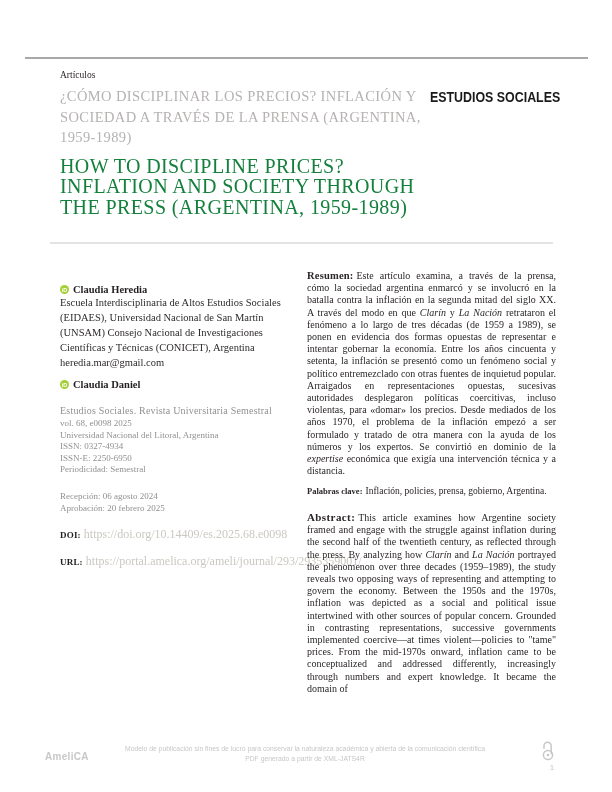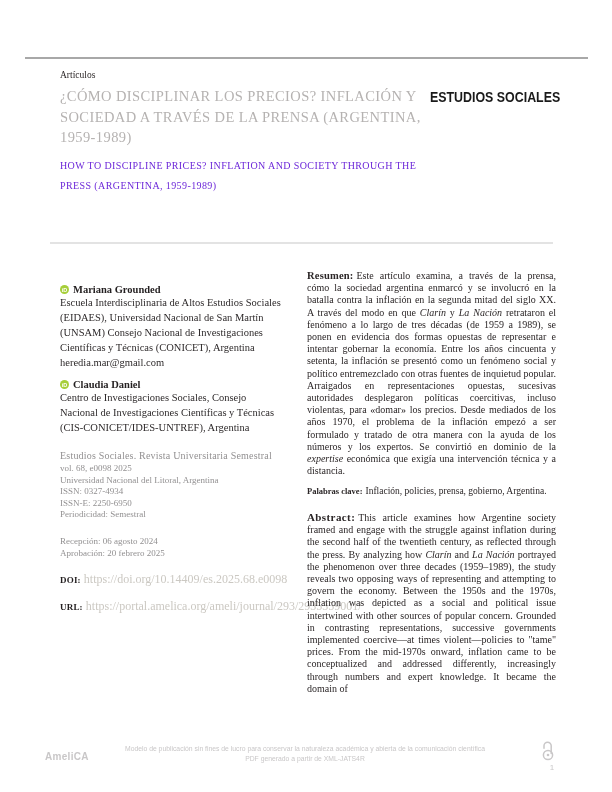--- a/index.html
+++ b/index.html
@@ -25,22 +25,22 @@
     position: absolute; left: 60px; top: 70px;
     font-size: 9.5px; color: #2b2627;
   }
   .title-block { position: absolute; left: 60px; top: 86px; width: 372px; }
   .title-es {
     font-size: 14.5px; line-height: 20.5px; letter-spacing: 0.4px;
     color: #b5b2b1; font-weight: normal;
   }
   .title-en {
     margin-top: 8px;
-    font-size: 10px; line-height: 20.5px; letter-spacing: 0.4px;
-    color: #6d28d9; font-weight: normal;
+    font-size: 20px; line-height: 20.5px; letter-spacing: 0.4px;
+    color: #15803d; font-weight: normal;
   }
   .journal-logo {
     position: absolute; left: 430px; top: 88px;
     font-family: "Liberation Sans", sans-serif;
     font-weight: bold; font-size: 15.5px; color: #1a1a1a;
     transform: scaleX(0.8); transform-origin: left top;
     white-space: nowrap; letter-spacing: 0px;
   }
   
   .left-col { position: absolute; left: 60px; top: 284px; width: 224px; }
@@ -110,32 +110,31 @@
 
   <div class="journal-logo">ESTUDIOS SOCIALES</div>
 
   <div class="rule-mid"></div>
 
   <div class="left-col">
 
     <div class="author">
       <div class="author-name-row">
         <span class="orcid">iD</span>
-        <span class="author-name">Mariana Grounded</span>
+        <span class="author-name">Claudia Heredia</span>
       </div>
       <div class="affiliation">Escuela Interdisciplinaria de Altos Estudios Sociales (EIDAES), Universidad Nacional de San Martín (UNSAM) Consejo Nacional de Investigaciones Científicas y Técnicas (CONICET), Argentina</div>
       <div class="author-email">heredia.mar@gmail.com</div>
     </div>
 
     <div class="author">
       <div class="author-name-row">
         <span class="orcid">iD</span>
         <span class="author-name">Claudia Daniel</span>
       </div>
-      <div class="affiliation">Centro de Investigaciones Sociales, Consejo Nacional de Investigaciones Científicas y Técnicas (CIS-CONICET/IDES-UNTREF), Argentina</div>
     </div>
 
     <div class="journal-block">
       <div class="journal-title">Estudios Sociales. Revista Universitaria Semestral</div>
       <div class="journal-detail">vol. 68, e0098 2025</div>
       <div class="journal-detail">Universidad Nacional del Litoral, Argentina</div>
       <div class="journal-detail">ISSN: 0327-4934</div>
       <div class="journal-detail">ISSN-E: 2250-6950</div>
       <div class="journal-detail">Periodicidad: Semestral</div>
     </div>

